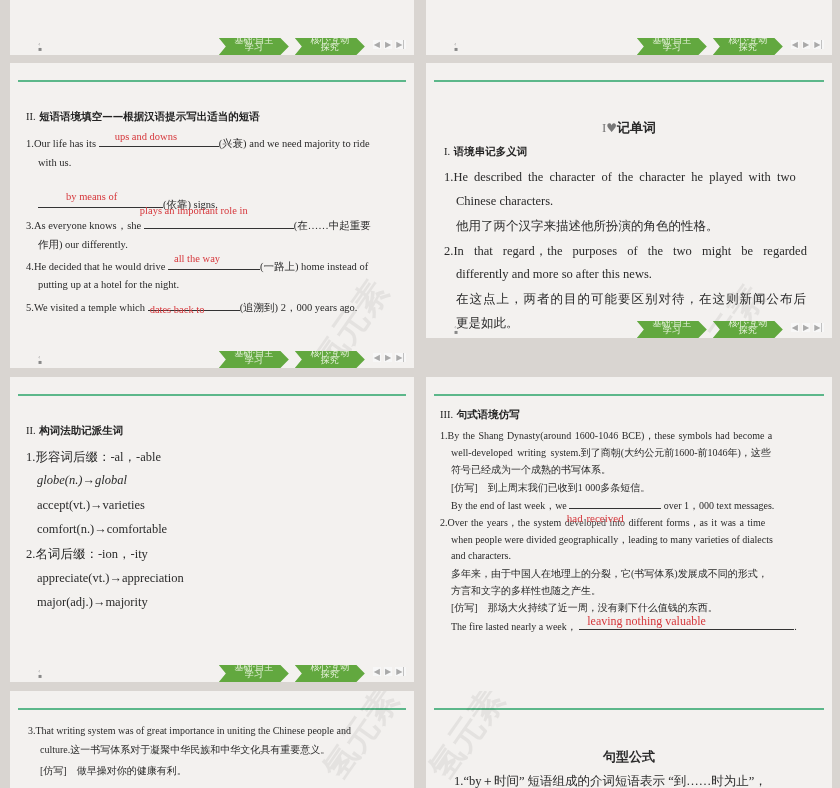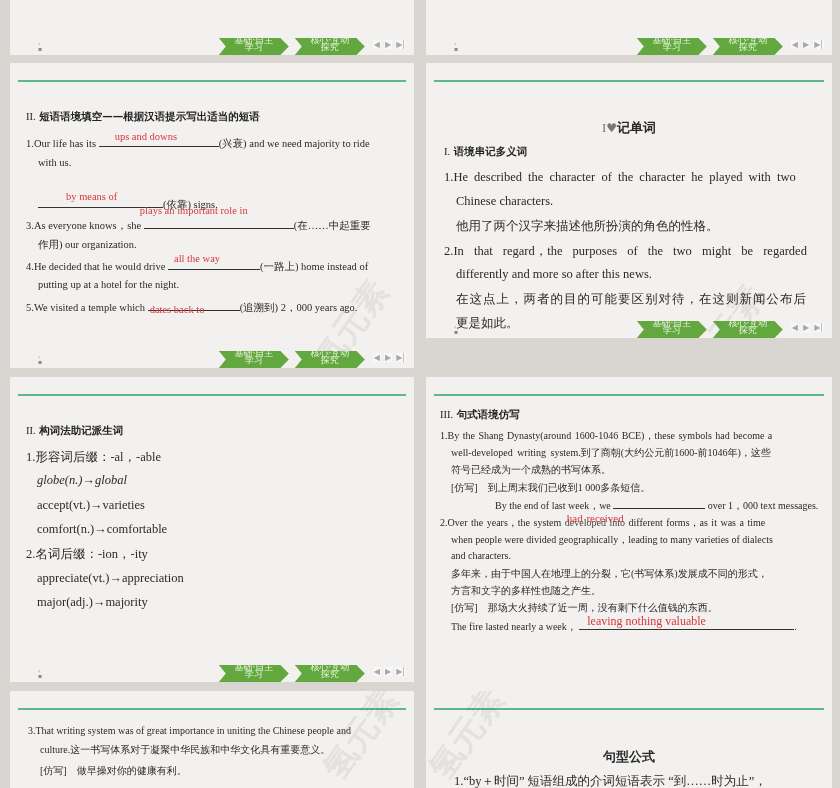--- a/index.html
+++ b/index.html
@@ -161,21 +161,21 @@
   <div class="ln" style="left:28px; top:94px;">with us.</div>
 
   <div class="ln" style="left:28px; top:134px;">
     <span class="blank" style="width:125px;"><span class="ans" style="left:28px; top:-6px;">by means of</span></span><span>(依靠) signs.</span>
   </div>
 
   <div class="ln" style="left:16px; top:155px;">
     <span>3.As everyone knows，she</span>
     <span class="blank" style="width:150px;"><span class="ans" style="left:-4px; top:-13px;">plays an important role in</span></span><span>(在……中起重要</span>
   </div>
-  <div class="ln" style="left:28px; top:175px;">作用) our organization.</div>
+  <div class="ln" style="left:28px; top:175px;">作用) our differently.</div>
 
   <div class="ln" style="left:16px; top:196px;">
     <span>4.He decided that he would drive</span>
     <span class="blank" style="width:92px;"><span class="ans" style="left:6px; top:-6px;">all the way</span></span><span>(一路上) home instead of</span>
   </div>
   <div class="ln" style="left:28px; top:216px;">putting up at a hotel for the night.</div>
 
   <div class="ln" style="left:16px; top:237px;">
     <span>5.We visited a temple which</span>
     <span class="blank" style="width:92px;"><span class="ans" style="left:2px; top:4px;">dates back to</span></span><span>(追溯到) 2，000 years ago.</span>
@@ -270,21 +270,21 @@
 
 <div class="slide" style="left:426px; top:377px; width:406px; height:341px;">
   <div class="rule" style="top:17px;"></div>
   <div class="h-sec ln" style="left:14px; top:31px;">
     <span class="roman">III.</span> <span>句式语境仿写</span>
   </div>
   <div class="ln mid" style="left:14px; top:52px; word-spacing:1px;">1.By the Shang Dynasty(around 1600-1046 BCE)，these symbols had become a</div>
   <div class="ln mid" style="left:25px; top:69px; word-spacing:2px;">well-developed writing system.到了商朝(大约公元前1600-前1046年)，这些</div>
   <div class="ln mid" style="left:25px; top:86px;">符号已经成为一个成熟的书写体系。</div>
   <div class="ln mid" style="left:25px; top:104px;">[仿写]　到上周末我们已收到1 000多条短信。</div>
-  <div class="ln mid" style="left:25px; top:121px;margin-left:44px;">
+  <div class="ln mid" style="left:25px; top:121px;">
     <span>By the end of last week，we</span>
     <span class="blank" style="width:92px;"></span>
     <span>over 1，000 text messages.</span>
   </div>
   <div class="ln mid" style="left:14px; top:139px; word-spacing:1px;text-align:right;">
     <span>2.Over the years，the system</span>
     <span style="position:relative; display:inline-block;">
       <span style="color:#444;">developed into</span>
       <span class="ans" style="left:2px; top:-5px; font-size:11px;">had received</span>
     </span>

